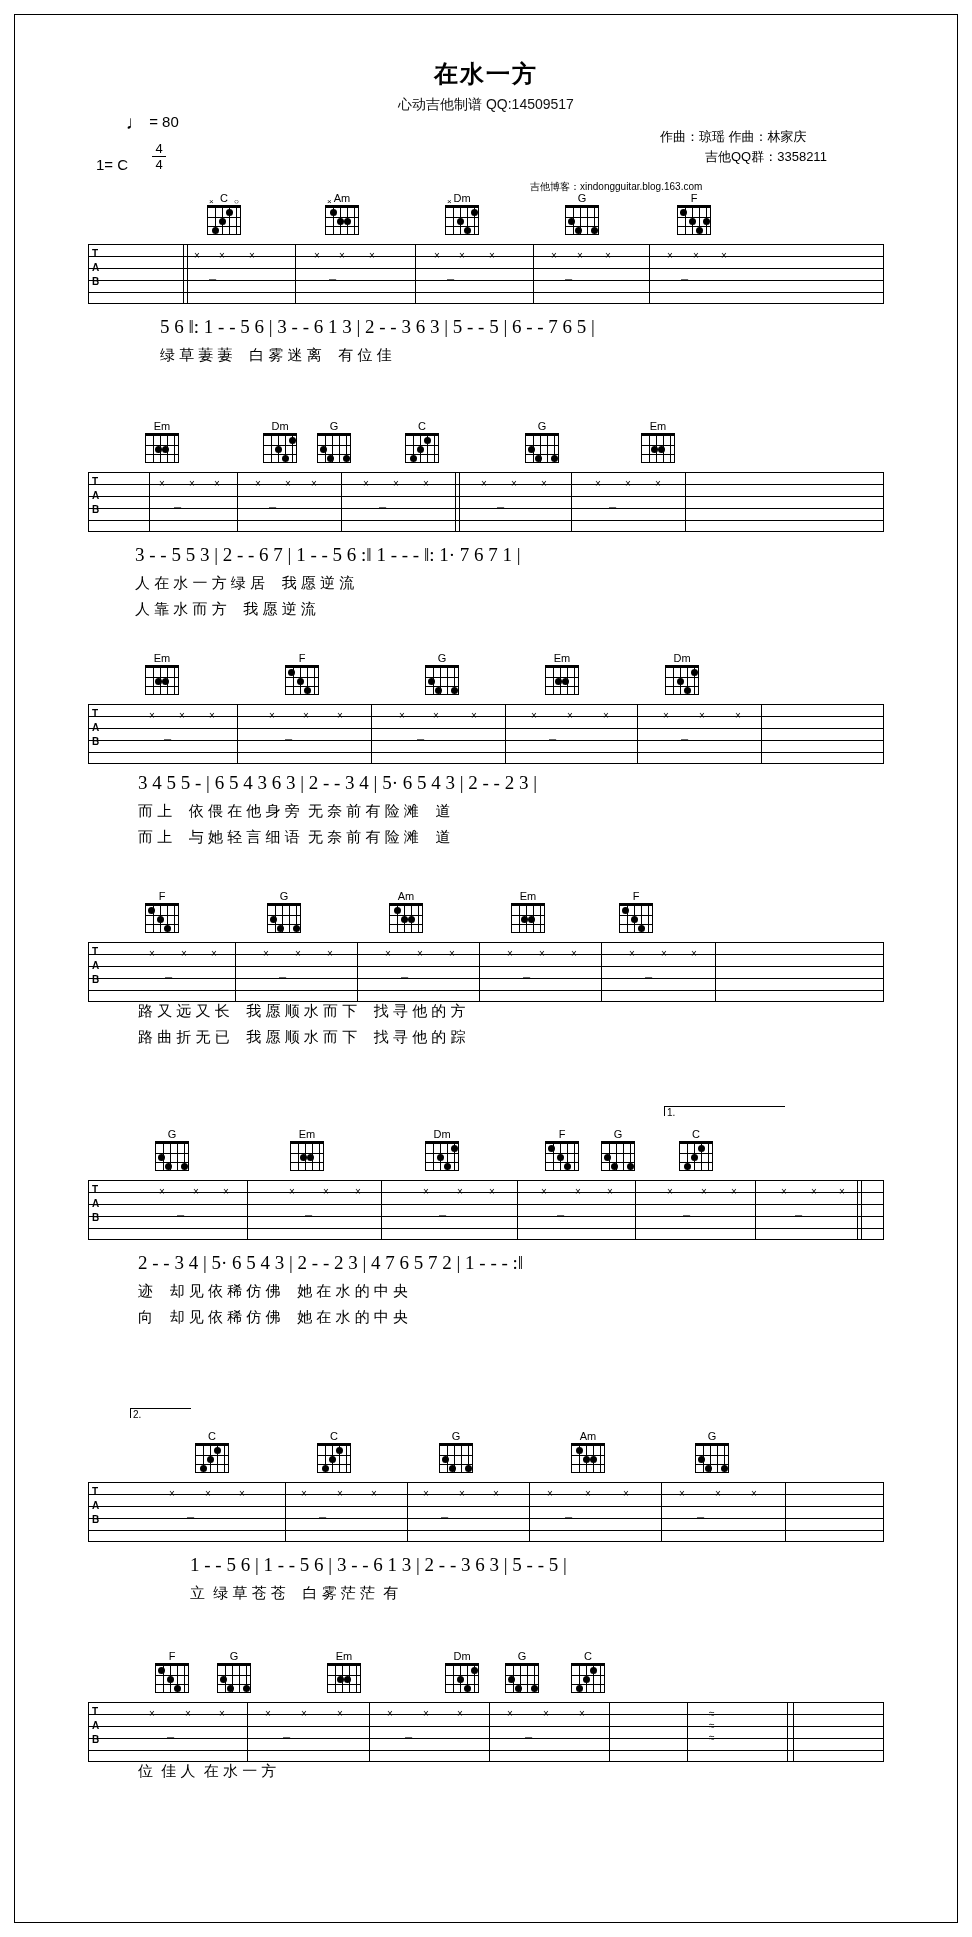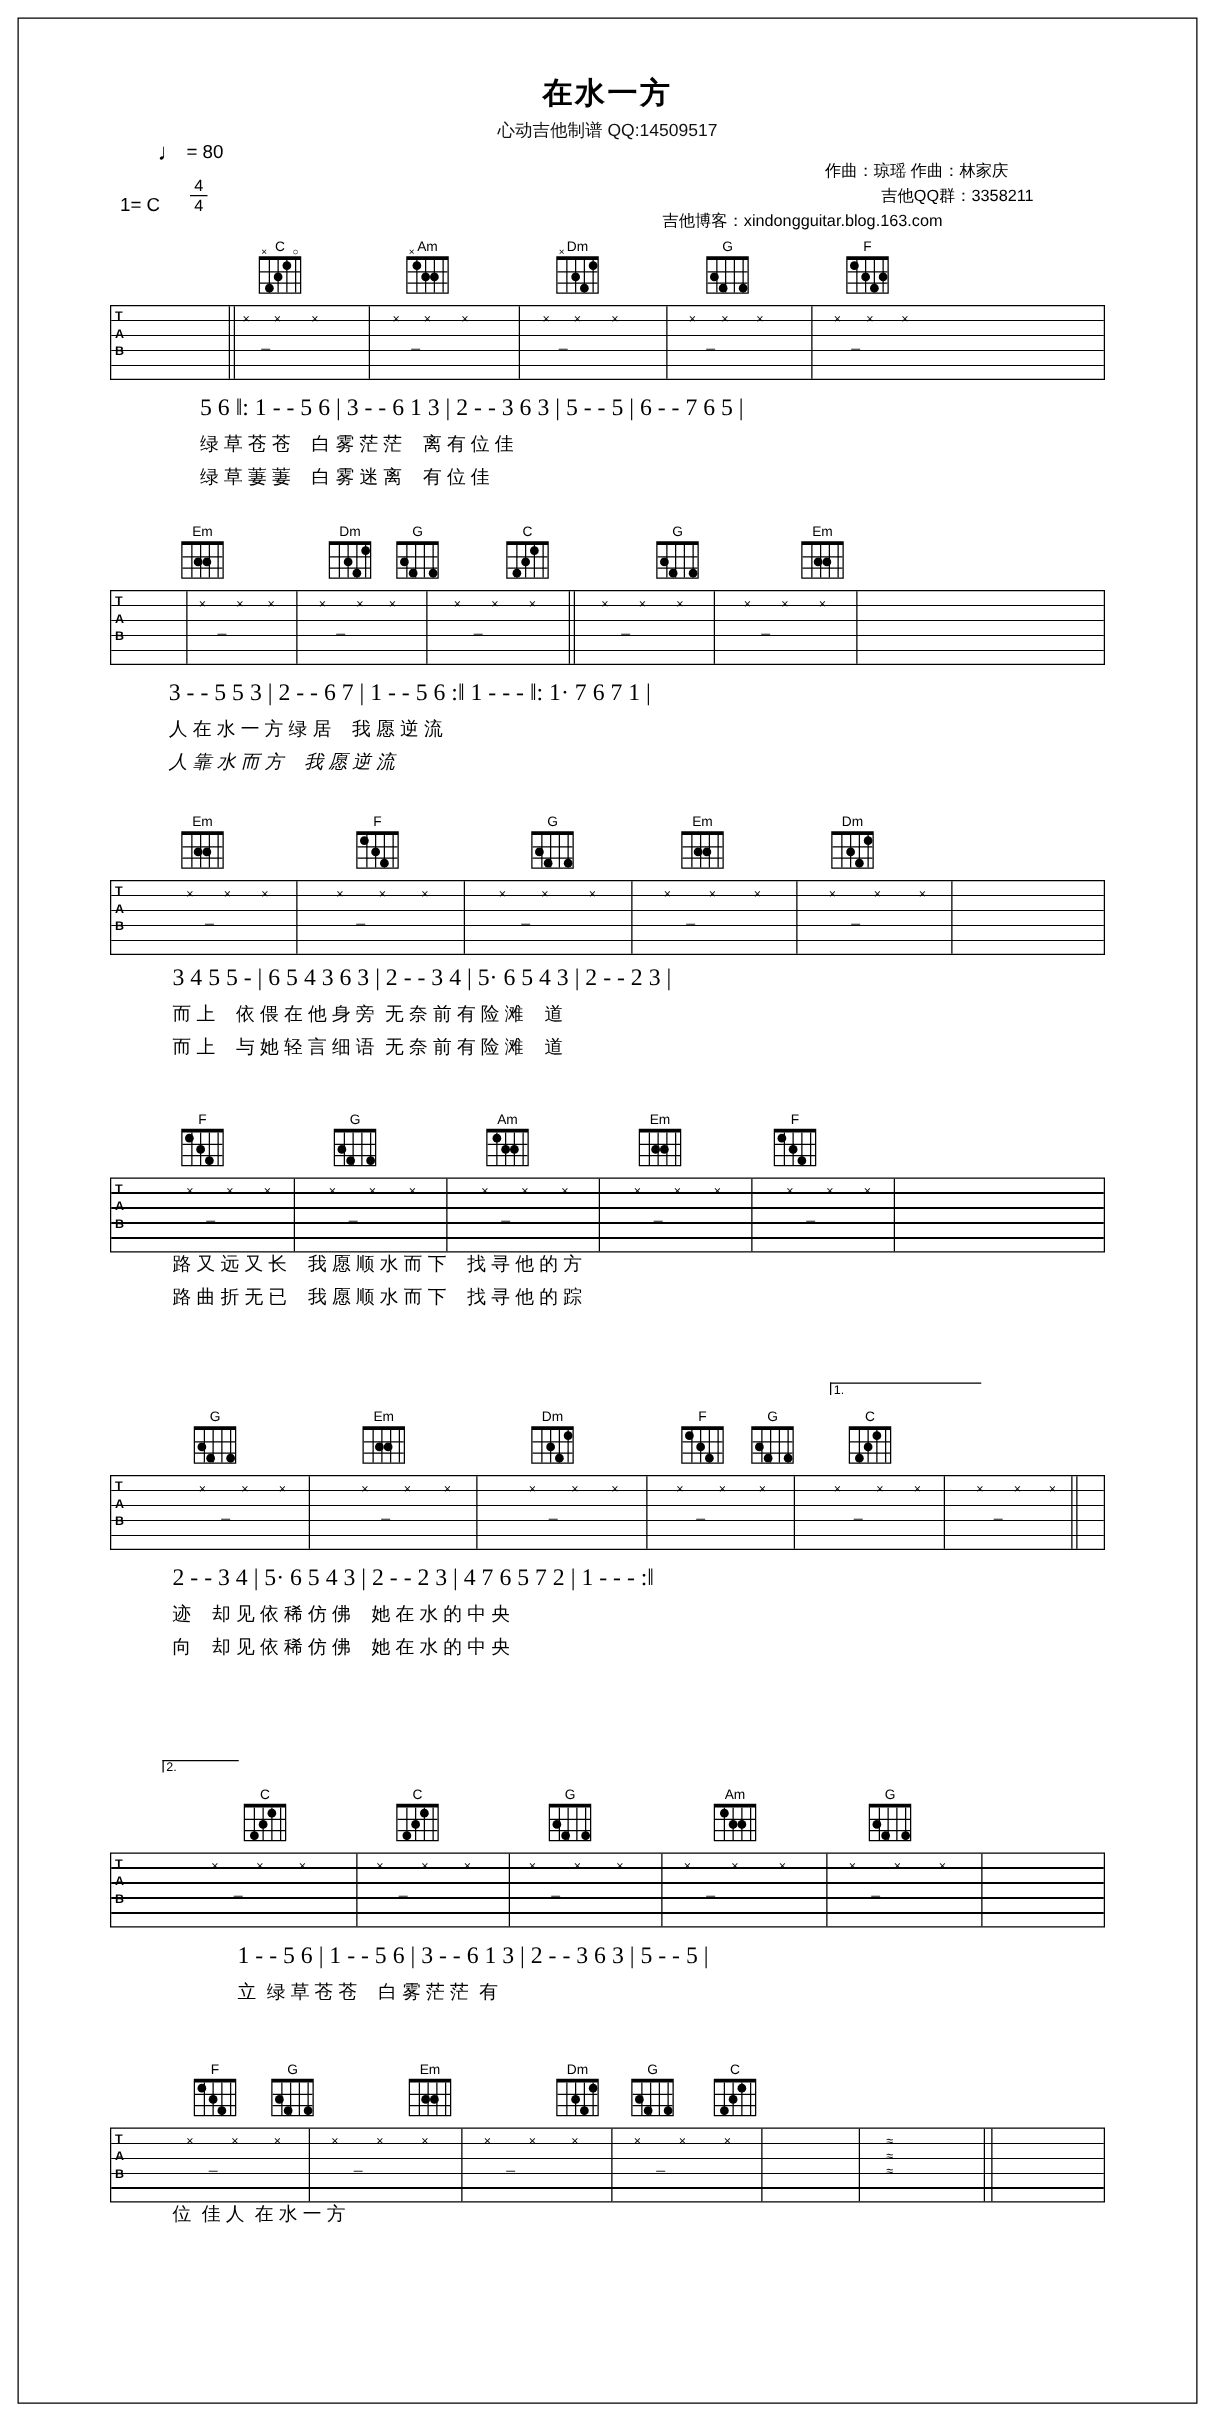--- a/index.html
+++ b/index.html
@@ -74,21 +74,21 @@
   }
   .timesig span { display: block; }
   .timesig .bar {
     display: block;
     width: 14px;
     border-top: 1.5px solid #000;
     margin: 1px 0;
   }
   .cred1 { position: absolute; left: 660px; top: 128px; font-size: 13px; white-space: nowrap;}
   .cred2 { position: absolute; left: 705px; top: 148px; font-size: 13px; white-space: nowrap;}
-  .cred3 { position: absolute; left: 530px; top: 168px; font-size: 13px; white-space: nowrap;}
+  .cred3 { position: absolute; left: 530px; top: 180px; font-size: 10px; white-space: nowrap;}
 
   
   .system { position: absolute; left: 0; width: 972px; }
 
   .chordrow { position: relative; height: 52px; }
   .chordbox {
     position: absolute;
     width: 44px;
     text-align: center;
   }
@@ -327,23 +327,20 @@
       <span class="tabmark" style="left:516px;top:6px;">×</span>
       <span class="tabmark" style="left:476px;top:30px;">─</span>
       <span class="tabmark" style="left:578px;top:6px;">×</span>
       <span class="tabmark" style="left:604px;top:6px;">×</span>
       <span class="tabmark" style="left:632px;top:6px;">×</span>
       <span class="tabmark" style="left:592px;top:30px;">─</span>
     </div>
 
     <div class="numrow" style="margin-top:12px;">
       <span class="n" style="left:160px;">5 6 ‖: 1 - - 5 6 | 3 - - 6 1 3 | 2 - - 3 6 3 | 5 - - 5 | 6 - - 7 6 5 |</span>
-    </div>
-    <div class="lyricrow">
-      <span class="l" style="left:160px;">绿 草 苍 苍    白 雾 茫 茫    离 有 位 佳</span>
     </div>
     <div class="lyricrow">
       <span class="l" style="left:160px;">绿 草 萋 萋    白 雾 迷 离    有 位 佳</span>
     </div>
   </div>
 
   <div class="system" style="top:420px;">
     <div class="chordrow">
       <div class="chordbox" style="left:140px;">
         <div class="cname">Em</div>
@@ -464,21 +461,21 @@
       <span class="tabmark" style="left:520px;top:30px;">─</span>
     </div>
 
     <div class="numrow" style="margin-top:12px;">
       <span class="n" style="left:135px;">3 - - 5 5 3 | 2 - - 6 7 | 1 - - 5 6 :‖ 1 - - - ‖: 1· 7 6 7 1 |</span>
     </div>
     <div class="lyricrow">
       <span class="l" style="left:135px;">人 在 水 一 方 绿 居    我 愿 逆 流</span>
     </div>
     <div class="lyricrow">
-      <span class="l" style="left:135px;font-style:italic;">人 靠 水 而 方    我 愿 逆 流</span>
+      <span class="l" style="left:135px;">人 靠 水 而 方    我 愿 逆 流</span>
     </div>
   </div>
 
   <div class="system" style="top:652px;">
     <div class="chordrow">
       <div class="chordbox" style="left:140px;">
         <div class="cname">Em</div>
         <div class="grid">
           <i class="v v1"></i>
             <i class="v v2"></i>

